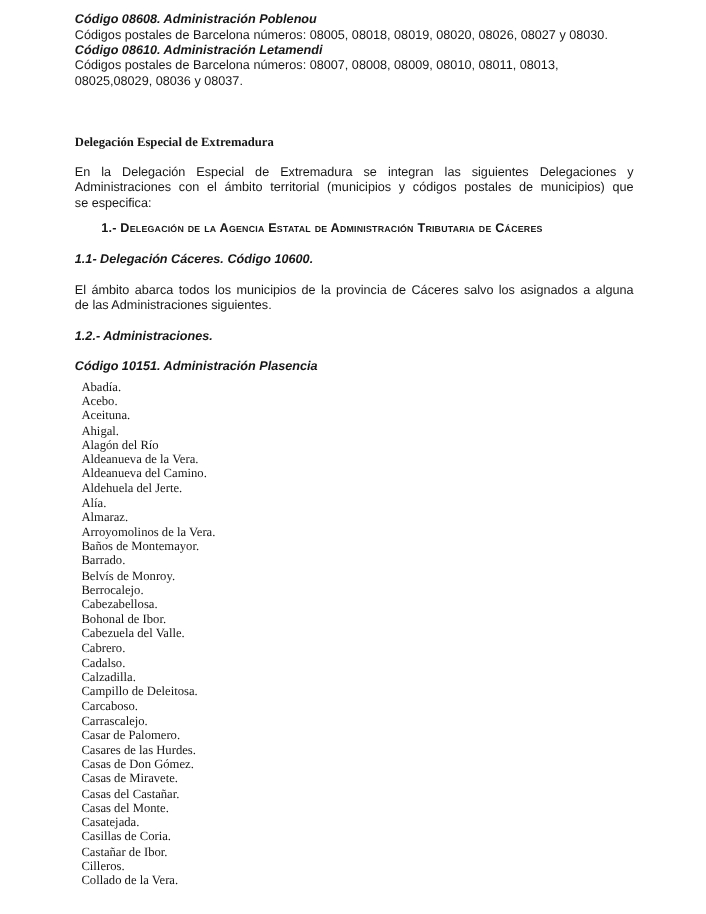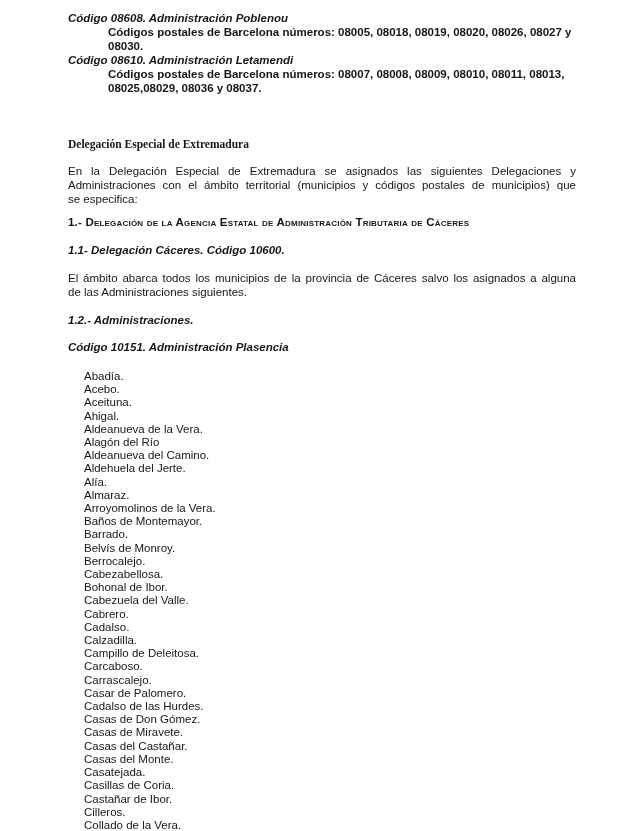--- a/index.html
+++ b/index.html
@@ -21,23 +21,22 @@
     -webkit-font-smoothing: antialiased;
   }
   .top-block {
     line-height: 14px;
   }
   .code-heading {
     font-weight: bold;
     font-style: italic;
   }
   .body-line {
-    font-weight: bold;
+    font-weight: normal;
     font-style: normal;
-    margin-left: 40px;
   }
   .section-title {
     margin-top: 42px;
     font-weight: bold;
     line-height: 14px;
     font-family: Liberation Serif, serif;
   }
   .paragraph {
     line-height: 14px;
   }
@@ -45,39 +44,41 @@
   .paragraph.scope { margin-top: 14px; }
   
   .paragraph .pline { text-align: justify; }
   .paragraph .pline:not(:last-child) { text-align-last: justify; }
   .numbered-heading {
     margin-top: 9px;
     font-weight: bold;
     font-variant: small-caps;
     letter-spacing: 0.2px;
     line-height: 14px;
+    margin-left: 24px;
   }
   .sub-heading {
     font-weight: bold;
     font-style: italic;
     line-height: 14px;
   }
   .sub-heading.sub11 { margin-top: 14px; }
   .sub-heading.sub12 { margin-top: 14px; }
   .admin-code-heading {
     margin-top: 13px;
     font-weight: bold;
     font-style: italic;
     line-height: 14px;
   }
   .muni-list {
-    margin: 16px;
+    margin: 6px;
     padding: 0;
     list-style: none;
     line-height: 13.2px;
+    font-family: Liberation Serif, serif;
   }
   .muni-list li {
     white-space: nowrap;
   }
 </style>
 </head>
 <body>
 
 <div class="page">
 
@@ -89,21 +90,21 @@
 
     <div class="body-line">Códigos postales de Barcelona números: 08007, 08008, 08009, 08010, 08011, 08013,</div>
         <div class="body-line">08025,08029, 08036 y 08037.</div>
       </div>
   </div>
 
   <div class="section-title">Delegación Especial de Extremadura</div>
 
   <div class="paragraph intro">
 
-  <div class="pline">En la Delegación Especial de Extremadura se asignados las siguientes Delegaciones y</div>
+  <div class="pline">En la Delegación Especial de Extremadura se integran las siguientes Delegaciones y</div>
       <div class="pline">Administraciones con el ámbito territorial (municipios y códigos postales de municipios) que</div>
       <div class="pline">se especifica:</div>
     </div>
 
   <div class="numbered-heading">1.- Delegación de la Agencia Estatal de Administración Tributaria de Cáceres</div>
 
   <div class="sub-heading sub11">1.1- Delegación Cáceres. Código 10600.</div>
 
   <div class="paragraph scope">
 
@@ -114,42 +115,42 @@
   <div class="sub-heading sub12">1.2.- Administraciones.</div>
 
   <div class="admin-code-heading">Código 10151. Administración Plasencia</div>
 
   <ul class="muni-list">
 
   <li>Abadía.</li>
       <li>Acebo.</li>
       <li>Aceituna.</li>
       <li>Ahigal.</li>
+      <li>Alagón del Río</li>
       <li>Aldeanueva de la Vera.</li>
-      <li>Alagón del Río</li>
       <li>Aldeanueva del Camino.</li>
       <li>Aldehuela del Jerte.</li>
       <li>Alía.</li>
       <li>Almaraz.</li>
       <li>Arroyomolinos de la Vera.</li>
       <li>Baños de Montemayor.</li>
       <li>Barrado.</li>
       <li>Belvís de Monroy.</li>
       <li>Berrocalejo.</li>
       <li>Cabezabellosa.</li>
       <li>Bohonal de Ibor.</li>
       <li>Cabezuela del Valle.</li>
       <li>Cabrero.</li>
       <li>Cadalso.</li>
       <li>Calzadilla.</li>
       <li>Campillo de Deleitosa.</li>
       <li>Carcaboso.</li>
       <li>Carrascalejo.</li>
       <li>Casar de Palomero.</li>
-      <li>Cadalso de las Hurdes.</li>
+      <li>Casares de las Hurdes.</li>
       <li>Casas de Don Gómez.</li>
       <li>Casas de Miravete.</li>
       <li>Casas del Castañar.</li>
       <li>Casas del Monte.</li>
       <li>Casatejada.</li>
       <li>Casillas de Coria.</li>
       <li>Castañar de Ibor.</li>
       <li>Cilleros.</li>
       <li>Collado de la Vera.</li>
     </ul>

